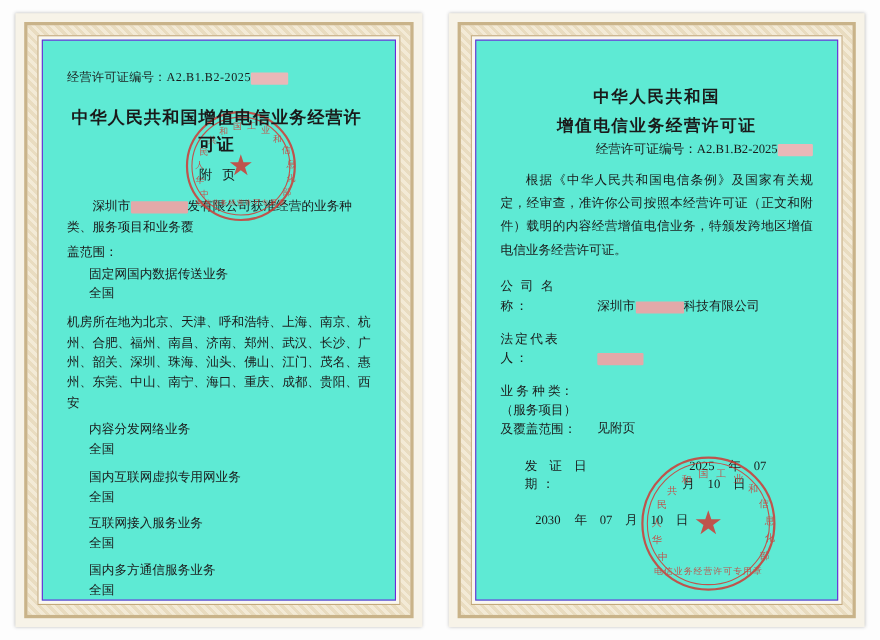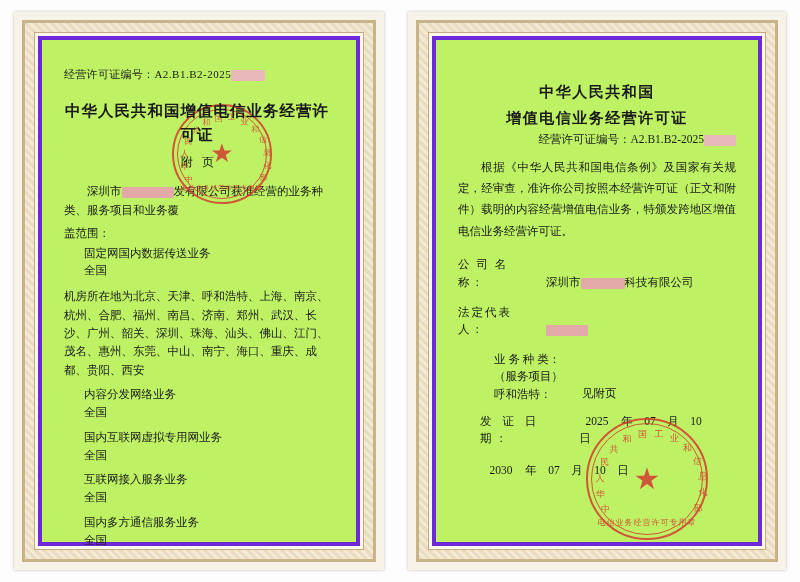--- a/index.html
+++ b/index.html
@@ -44,22 +44,22 @@
   }
   .border-inner {
     position: absolute;
     inset: 9px;
     border: 1px solid #c3a97c;
     background: #faf7ef;
   }
   .border-inner2 {
     position: absolute;
     inset: 3px;
-    border: 4px solid #6d28d9;
-    background: #bef264;
+    border: 1px solid #6d28d9;
+    background: #5eead4;
   }
   .content {
     position: absolute;
     inset: 26px 22px 22px 22px;
     color: #1a1a1a;
     font-size: 11.5px;
     line-height: 1.55;
   }
   .cert-no {
     font-size: 11px;
@@ -139,32 +139,33 @@
   }
   .field .fl {
     width: 80px;
     flex: 0 0 80px;
     letter-spacing: 2px;
   }
   .field .fv {
     flex: 1;
     padding-left: 8px;
   }
-  .field .fl.tight { letter-spacing: 0px; line-height: 1.5; margin-left: 36px; }
+  .field .fl.tight { letter-spacing: 0px; line-height: 1.5; }
   .dates {
     position: absolute;
     left: 22px;
     right: 18px;
     bottom: 26px;
     font-size: 11.5px;
   }
   .date-row {
     display: flex;
     align-items: center;
     margin-bottom: 14px;
+    gap: 44px;
   }
   .date-row .dl {
     width: 96px;
     flex: 0 0 96px;
     letter-spacing: 4px;
   }
   .date-row .dv { flex: 1; }
   .date-row .dv span { display: inline-block; }
   .dnum { width: 42px; text-align: center; }
   .dunit { width: 18px; text-align: center; }
@@ -342,21 +343,21 @@
               <div class="fl">法定代表人：</div>
               <div class="fv">
                 <span class="redact dark" style="width:42px;"></span>
               </div>
             </div>
 
             <div class="field">
               <div class="fl tight">
                 <div>业 务 种 类：</div>
                 <div>（服务项目）</div>
-                <div>呼和浩特：</div>
+                <div>及覆盖范围：</div>
               </div>
               <div class="fv">见附页</div>
             </div>
 
             <div class="seal seal-right">
               <div class="ring"></div>
               <div class="star">★</div>
               <div class="seal-txt" style="font-size:9px;">
                 <span style="transform:rotate(-118deg) translate(0,-52px) rotate(118deg);">中</span>
                 <span style="transform:rotate(-100deg) translate(0,-52px) rotate(100deg);">华</span>

